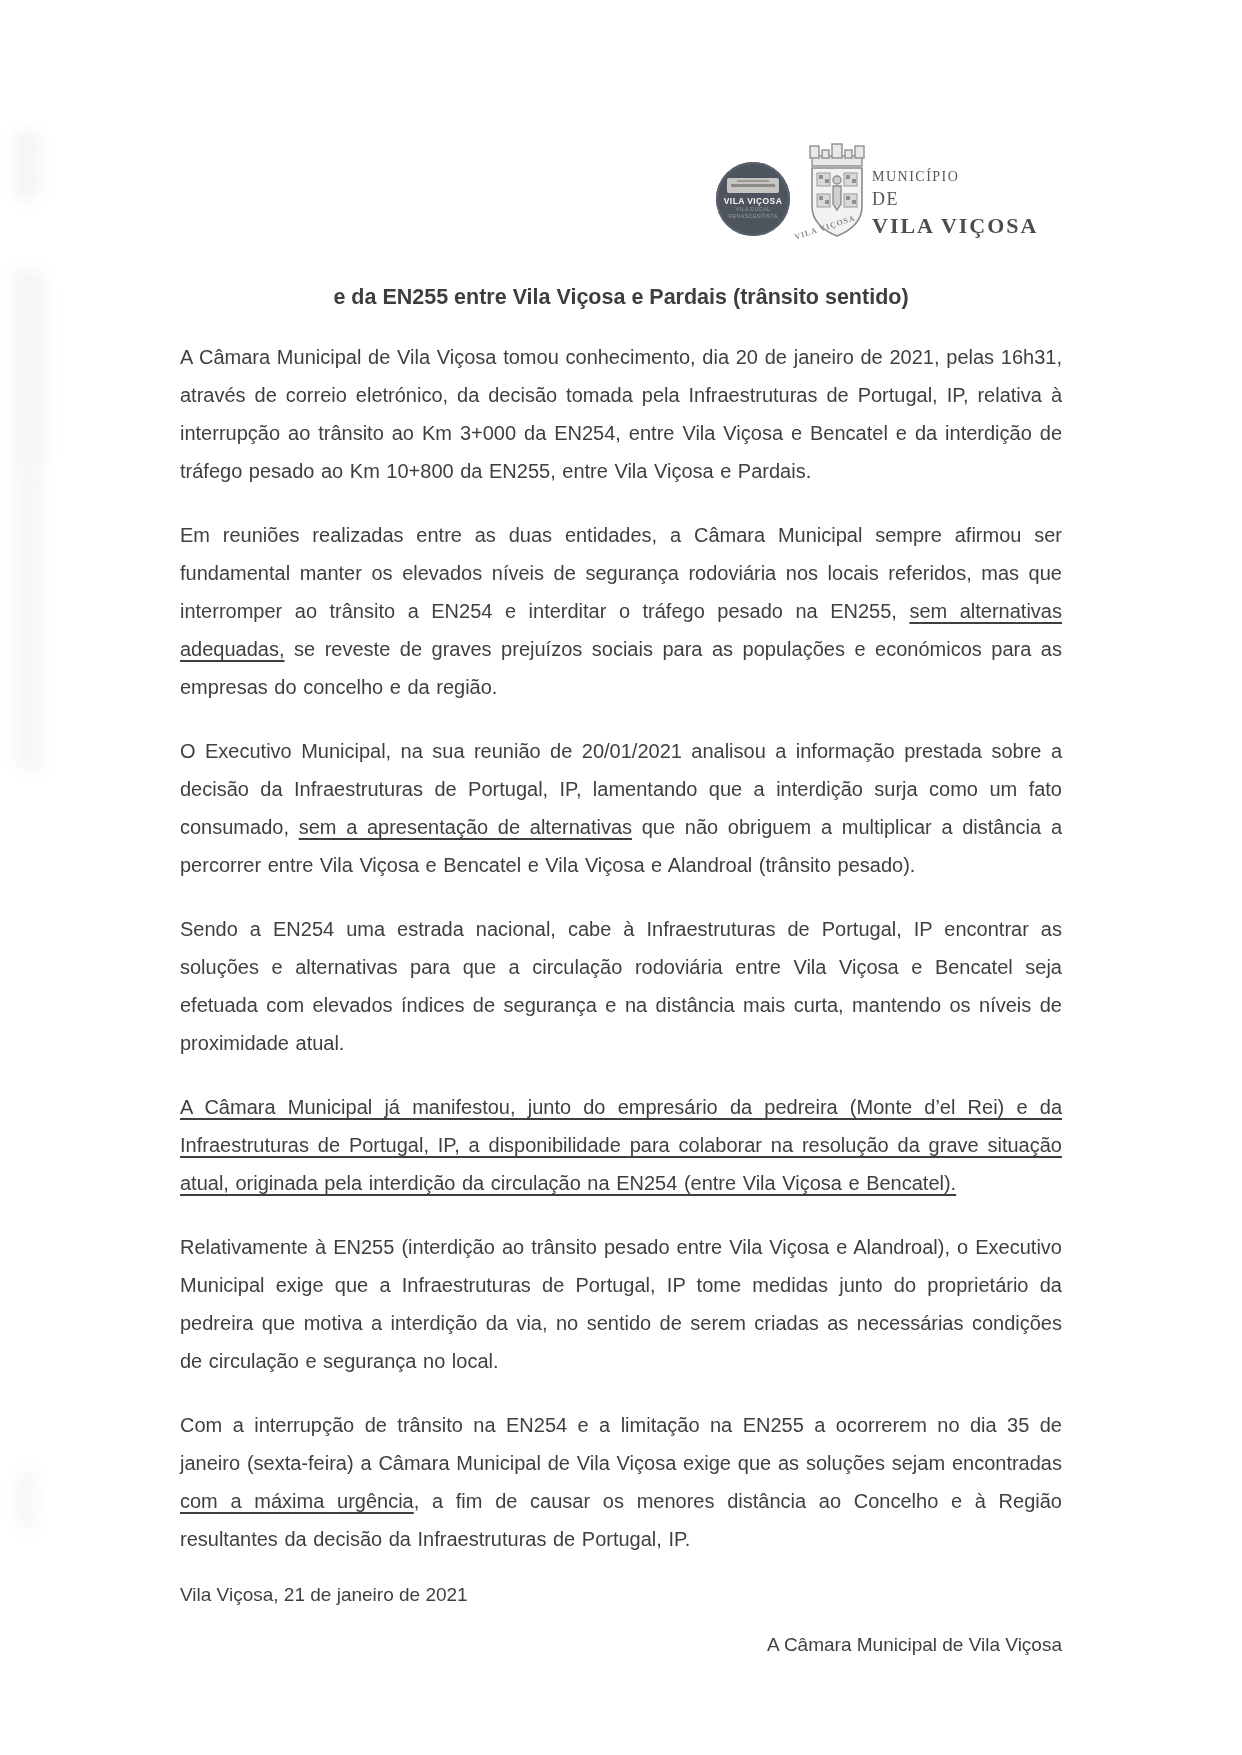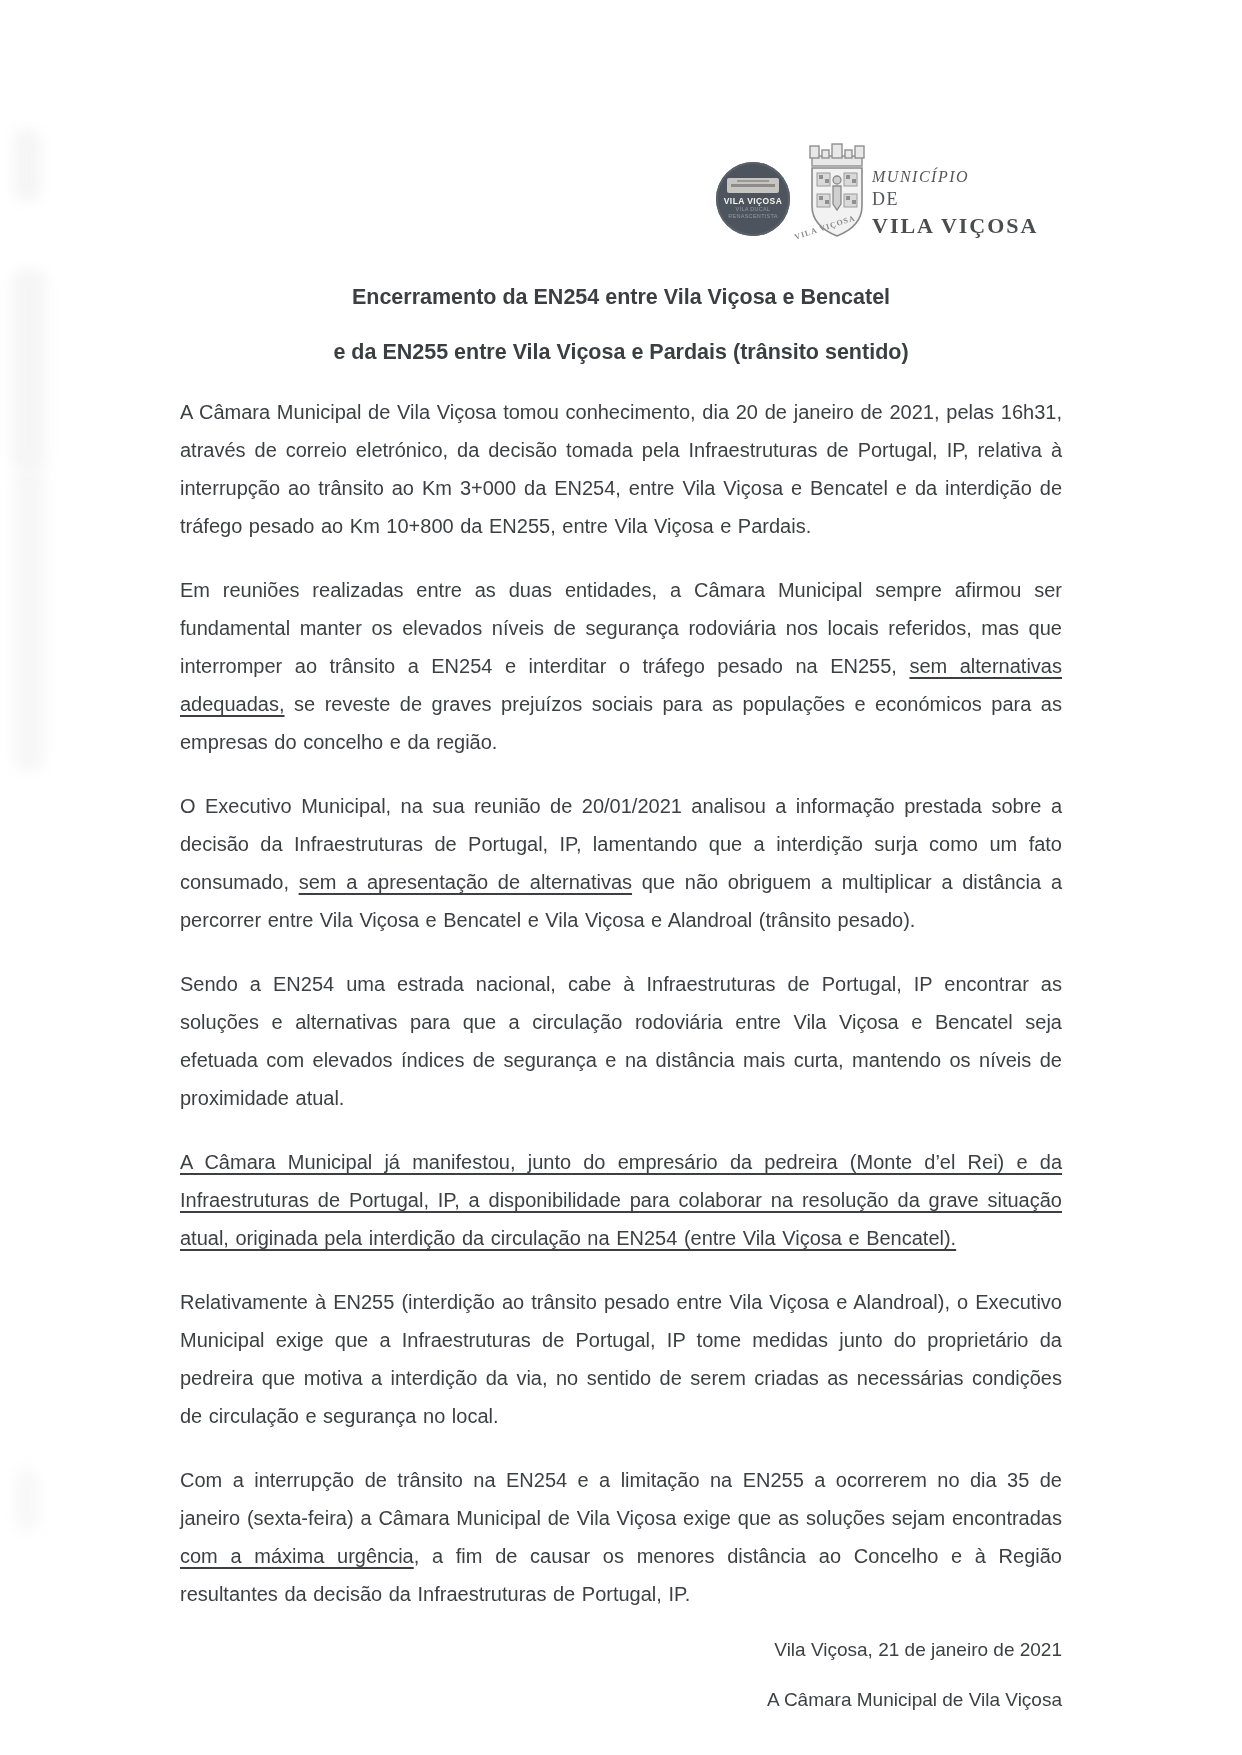--- a/index.html
+++ b/index.html
@@ -33,36 +33,36 @@
   .crest{position:absolute;left:798px;top:142px;width:78px;height:104px;}
   .crest-caption{
     position:absolute;left:793px;top:222px;width:70px;
     font-size:8px;color:#8a8a8a;transform:rotate(-18deg);letter-spacing:1px;
     font-family:"Liberation Serif", serif;font-weight:bold;
   }
   .muni{
     position:absolute;left:872px;top:167px;width:260px;
     font-family:"Liberation Serif", serif;color:#55565a;
   }
-  .muni .l1{font-size:16px;letter-spacing:1.5px;line-height:20px;font-style:italic;}
+  .muni .l1{font-size:14px;letter-spacing:1.5px;line-height:20px;}
   .muni .l2{font-size:18px;letter-spacing:1.5px;line-height:20px;margin-top:2px;}
   .muni .l3{font-size:22px;font-weight:bold;letter-spacing:2px;line-height:26px;margin-top:4px;color:#4c4d51;}
 
   
   .doc{position:absolute;left:180px;top:285px;width:882px;}
   .title{font-weight:bold;font-size:21.5px;text-align:center;color:#3c3e41;}
   .title .t1{margin:0 0 30px 0;}
   .title .t2{margin:0 0 28px 0;}
   .body-text{font-size:20px;line-height:38px;}
   .body-text p{
     margin:0 0 26px 0;text-align:justify;text-align-last:left;
     word-spacing:1px;
   }
   .body-text span.u{text-decoration:underline;text-decoration-thickness:1.5px;text-underline-offset:4px;}
-  .dateline{font-size:19px;margin:6px 0 15px 0;text-align:right;}
+  .dateline{font-size:19px;margin:6px 0 15px 0;text-align:left;}
   .signature{font-size:19px;margin:28px 0 0 0;text-align:right;}
 </style>
 </head>
 <body>
 
 <div class="page">
 
   <div class="artifact a1"></div>
   <div class="artifact a2"></div>
   <div class="artifact a3"></div>
@@ -116,21 +116,20 @@
 
     <div class="muni">
       <div class="l1">MUNICÍPIO</div>
       <div class="l2">DE</div>
       <div class="l3">VILA VIÇOSA</div>
     </div>
   </div>
 
   <div class="doc">
     <div class="title">
-      <p class="t1">Encerramento da EN254 entre Vila Viçosa e Bencatel</p>
       <p class="t2">e da EN255 entre Vila Viçosa e Pardais (trânsito sentido)</p>
     </div>
 
     <div class="body-text" id="paragraphs">
         <p><span>A Câmara Municipal de Vila Viçosa tomou conhecimento, dia 20 de janeiro de 2021, pelas 16h31, através de correio eletrónico, da decisão tomada pela Infraestruturas de Portugal, IP, relativa à interrupção ao trânsito ao Km 3+000 da EN254, entre Vila Viçosa e Bencatel e da interdição de tráfego pesado ao Km 10+800 da EN255, entre Vila Viçosa e Pardais.</span></p>
         <p><span>Em reuniões realizadas entre as duas entidades, a Câmara Municipal sempre afirmou ser fundamental manter os elevados níveis de segurança rodoviária nos locais referidos, mas que interromper ao trânsito a EN254 e interditar o tráfego pesado na EN255, </span><span class="u">sem alternativas adequadas,</span><span> se reveste de graves prejuízos sociais para as populações e económicos para as empresas do concelho e da região.</span></p>
         <p><span>O Executivo Municipal, na sua reunião de 20/01/2021 analisou a informação prestada sobre a decisão da Infraestruturas de Portugal, IP, lamentando que a interdição surja como um fato consumado, </span><span class="u">sem a apresentação de alternativas</span><span> que não obriguem a multiplicar a distância a percorrer entre Vila Viçosa e Bencatel e Vila Viçosa e Alandroal (trânsito pesado).</span></p>
         <p><span>Sendo a EN254 uma estrada nacional, cabe à Infraestruturas de Portugal, IP encontrar as soluções e alternativas para que a circulação rodoviária entre Vila Viçosa e Bencatel seja efetuada com elevados índices de segurança e na distância mais curta, mantendo os níveis de proximidade atual.</span></p>
         <p><span class="u">A Câmara Municipal já manifestou, junto do empresário da pedreira (Monte d’el Rei) e da Infraestruturas de Portugal, IP, a disponibilidade para colaborar na resolução da grave situação atual, originada pela interdição da circulação na EN254 (entre Vila Viçosa e Bencatel).</span></p>
         <p><span>Relativamente à EN255 (interdição ao trânsito pesado entre Vila Viçosa e Alandroal), o Executivo Municipal exige que a Infraestruturas de Portugal, IP tome medidas junto do proprietário da pedreira que motiva a interdição da via, no sentido de serem criadas as necessárias condições de circulação e segurança no local.</span></p>

